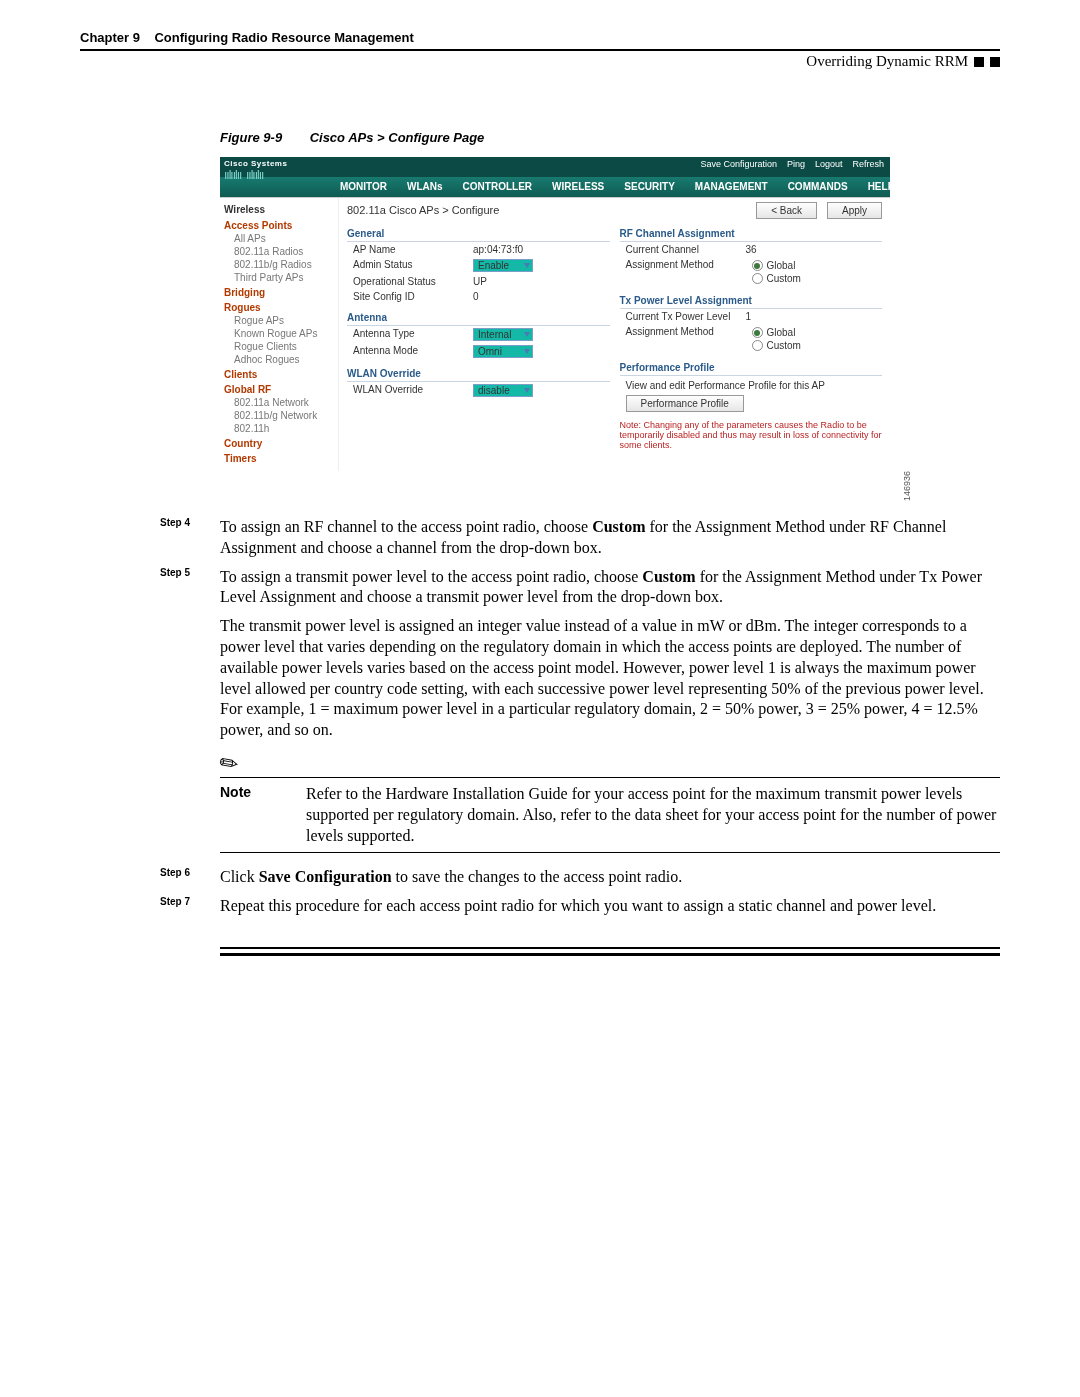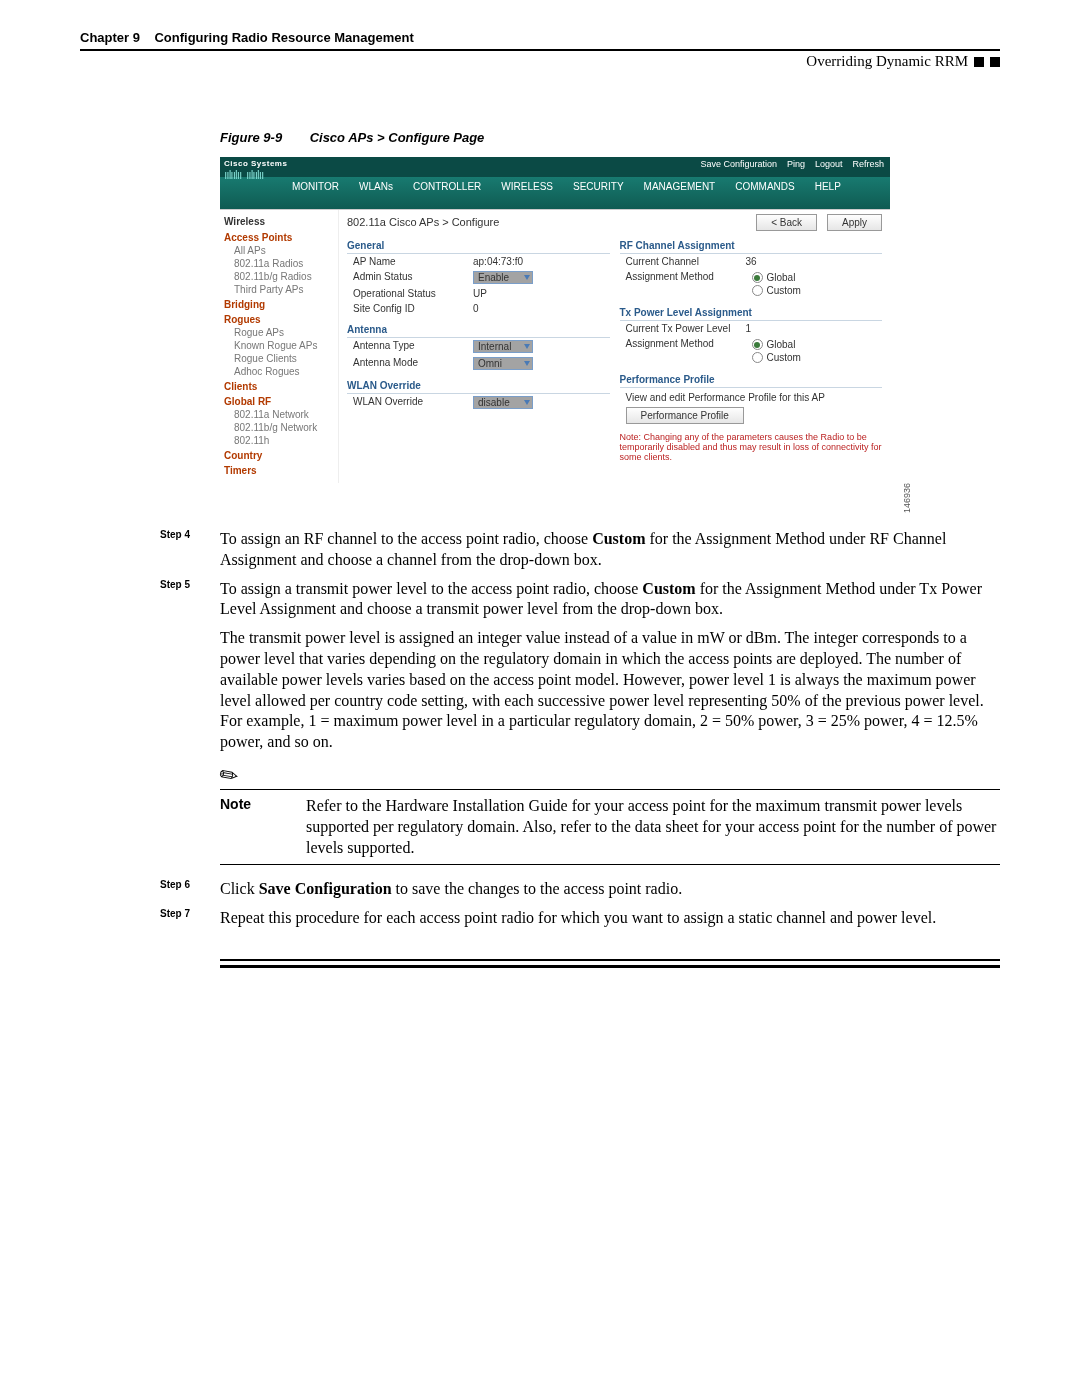--- a/index.html
+++ b/index.html
@@ -61,25 +61,26 @@
     font-size: 9px;
     display:flex;
     justify-content:flex-end;
     gap:10px;
     padding: 2px 6px;
   }
   .ss-topbar span { white-space:nowrap; }
   .ss-menubar {
     background: #166b63;
     background: linear-gradient(#187a70, #0f5b52);
-    height: 32px;
+    height: 20px;
     display:flex;
     color:#fff;
     font-size:10px;
-    padding-left: 62px;
+    padding-left: 110px;
+    font-weight: bold;
   }
   .ss-menubar div {
     padding: 4px 10px 0 10px;
     white-space:nowrap;
   }
   .ss-logo {
     position:absolute;
     left:4px; top:2px;
     width:100px; height:32px;
     color:#fff;
@@ -129,21 +130,21 @@
     font-size:10px;
     border-bottom:1px solid #c9d6e2;
     padding:2px 0;
     margin-top:6px;
   }
   .ss-kv { display:flex; padding:2px 0; font-size:10px; }
   .ss-kv .k { width:120px; color:#333; padding-left:6px;}
   .ss-kv .v { flex:1; color:#333; }
   .ss-select {
     border:1px solid #7a9ec9;
-    background:#a3a3a3;
+    background:#14b8a6;
     padding:0 14px 0 4px;
     font-size:10px;
     position:relative;
     display:inline-block;
     min-width:40px;
   }
   .ss-select::after {
     content:"";
     position:absolute; right:2px; top:3px;
     width:0;height:0;border-left:3px solid transparent;border-right:3px solid transparent;border-top:5px solid #4a7ab5;

